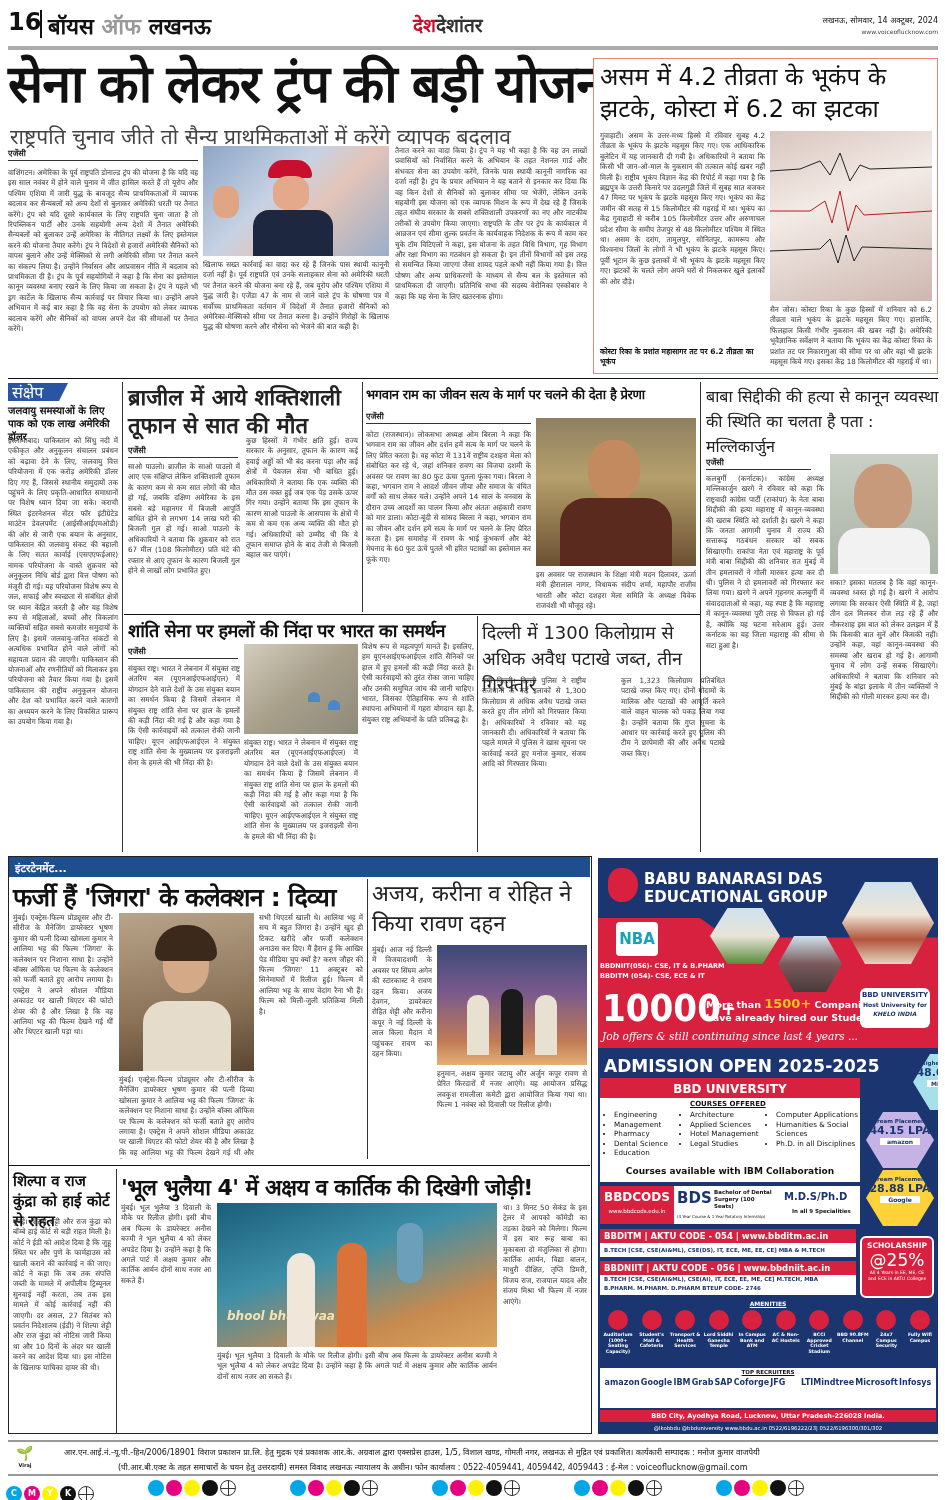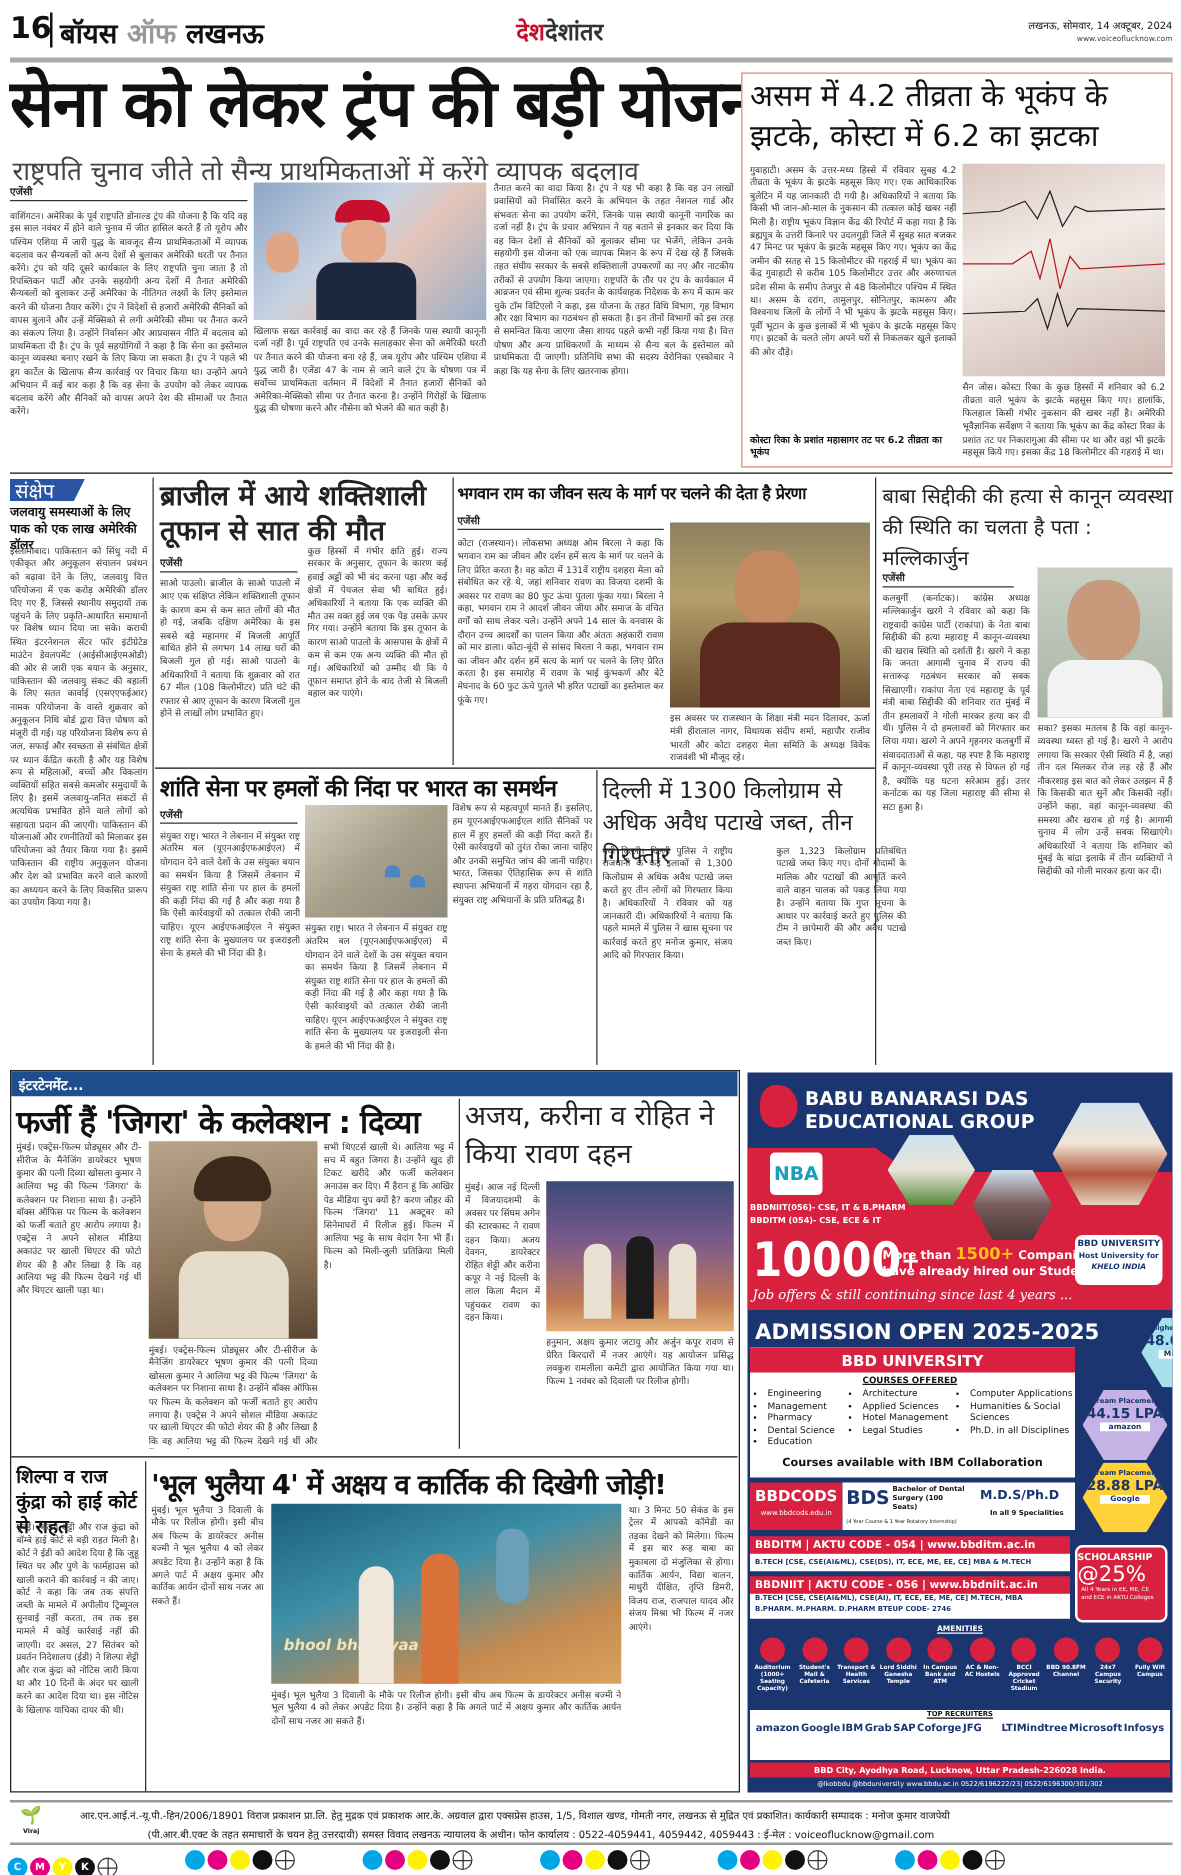--- a/index.html
+++ b/index.html
@@ -246,21 +246,21 @@
     <div class="abs" style="left:118px;top:22px;font-size:5.5px;font-weight:bold">In all 9 Specialities</div>
   </div>
 
   <div class="abs ad-red" style="left:2px;top:371px;width:256px;height:14px;color:#fff;font-size:8.5px;font-weight:bold;padding-left:4px;line-height:14px;white-space:nowrap">BBDITM | AKTU CODE - 054 | www.bbditm.ac.in</div>
   <div class="abs" style="left:2px;top:385px;width:256px;height:14px;background:#fff;color:#1b3570;font-size:5.5px;font-weight:bold;padding-left:4px;line-height:14px;white-space:nowrap">B.TECH [CSE, CSE(AI&amp;ML), CSE(DS), IT, ECE, ME, EE, CE] MBA &amp; M.TECH</div>
   <div class="abs ad-red" style="left:2px;top:403px;width:256px;height:14px;color:#fff;font-size:8.5px;font-weight:bold;padding-left:4px;line-height:14px;white-space:nowrap">BBDNIIT | AKTU CODE - 056 | www.bbdniit.ac.in</div>
   <div class="abs" style="left:2px;top:417px;width:256px;height:20px;background:#fff;color:#1b3570;font-size:5.5px;font-weight:bold;padding-left:4px;line-height:9px;">
     <div style="white-space:nowrap">B.TECH [CSE, CSE(AI&amp;ML), CSE(AI), IT, ECE, EE, ME, CE] M.TECH, MBA</div>
     <div style="white-space:nowrap">B.PHARM. M.PHARM. D.PHARM BTEUP CODE- 2746</div>
   </div>
-  <div class="abs ad-red" style="left:262px;top:378px;width:74px;height:62px;border:2px solid #fff;border-radius:6px;text-align:left;color:#fff">
+  <div class="abs ad-red" style="left:262px;top:378px;width:74px;height:62px;border:2px solid #fff;border-radius:6px;text-align:center;color:#fff">
     <div style="font-size:7.5px;font-weight:bold;margin-top:3px">SCHOLARSHIP</div>
     <div style="font-size:17px;font-weight:normal;line-height:20px">@25%</div>
     <div style="font-size:4.5px;line-height:6px;padding:0 3px">All 4 Years in EE, ME, CE and ECE in AKTU Colleges</div>
   </div>
 
   <div class="abs" style="left:0;top:442px;width:340px;text-align:center;color:#fff;font-size:6px;font-weight:bold;text-decoration:underline">AMENITIES</div>
   <div class="abs" id="amenities" style="left:4px;top:452px;width:334px;height:56px;display:flex;justify-content:space-between;">
       <div style="width: 32px; text-align: center; color: rgb(255, 255, 255); font-size: 4.6px; font-weight: bold; line-height: 5.5px;">
         <div style="width: 20px; height: 20px; border-radius: 50%; background: rgb(216, 33, 63); margin: 0px auto 2px;"></div>
         <div>Auditorium (1000+ Seating Capacity)</div>

